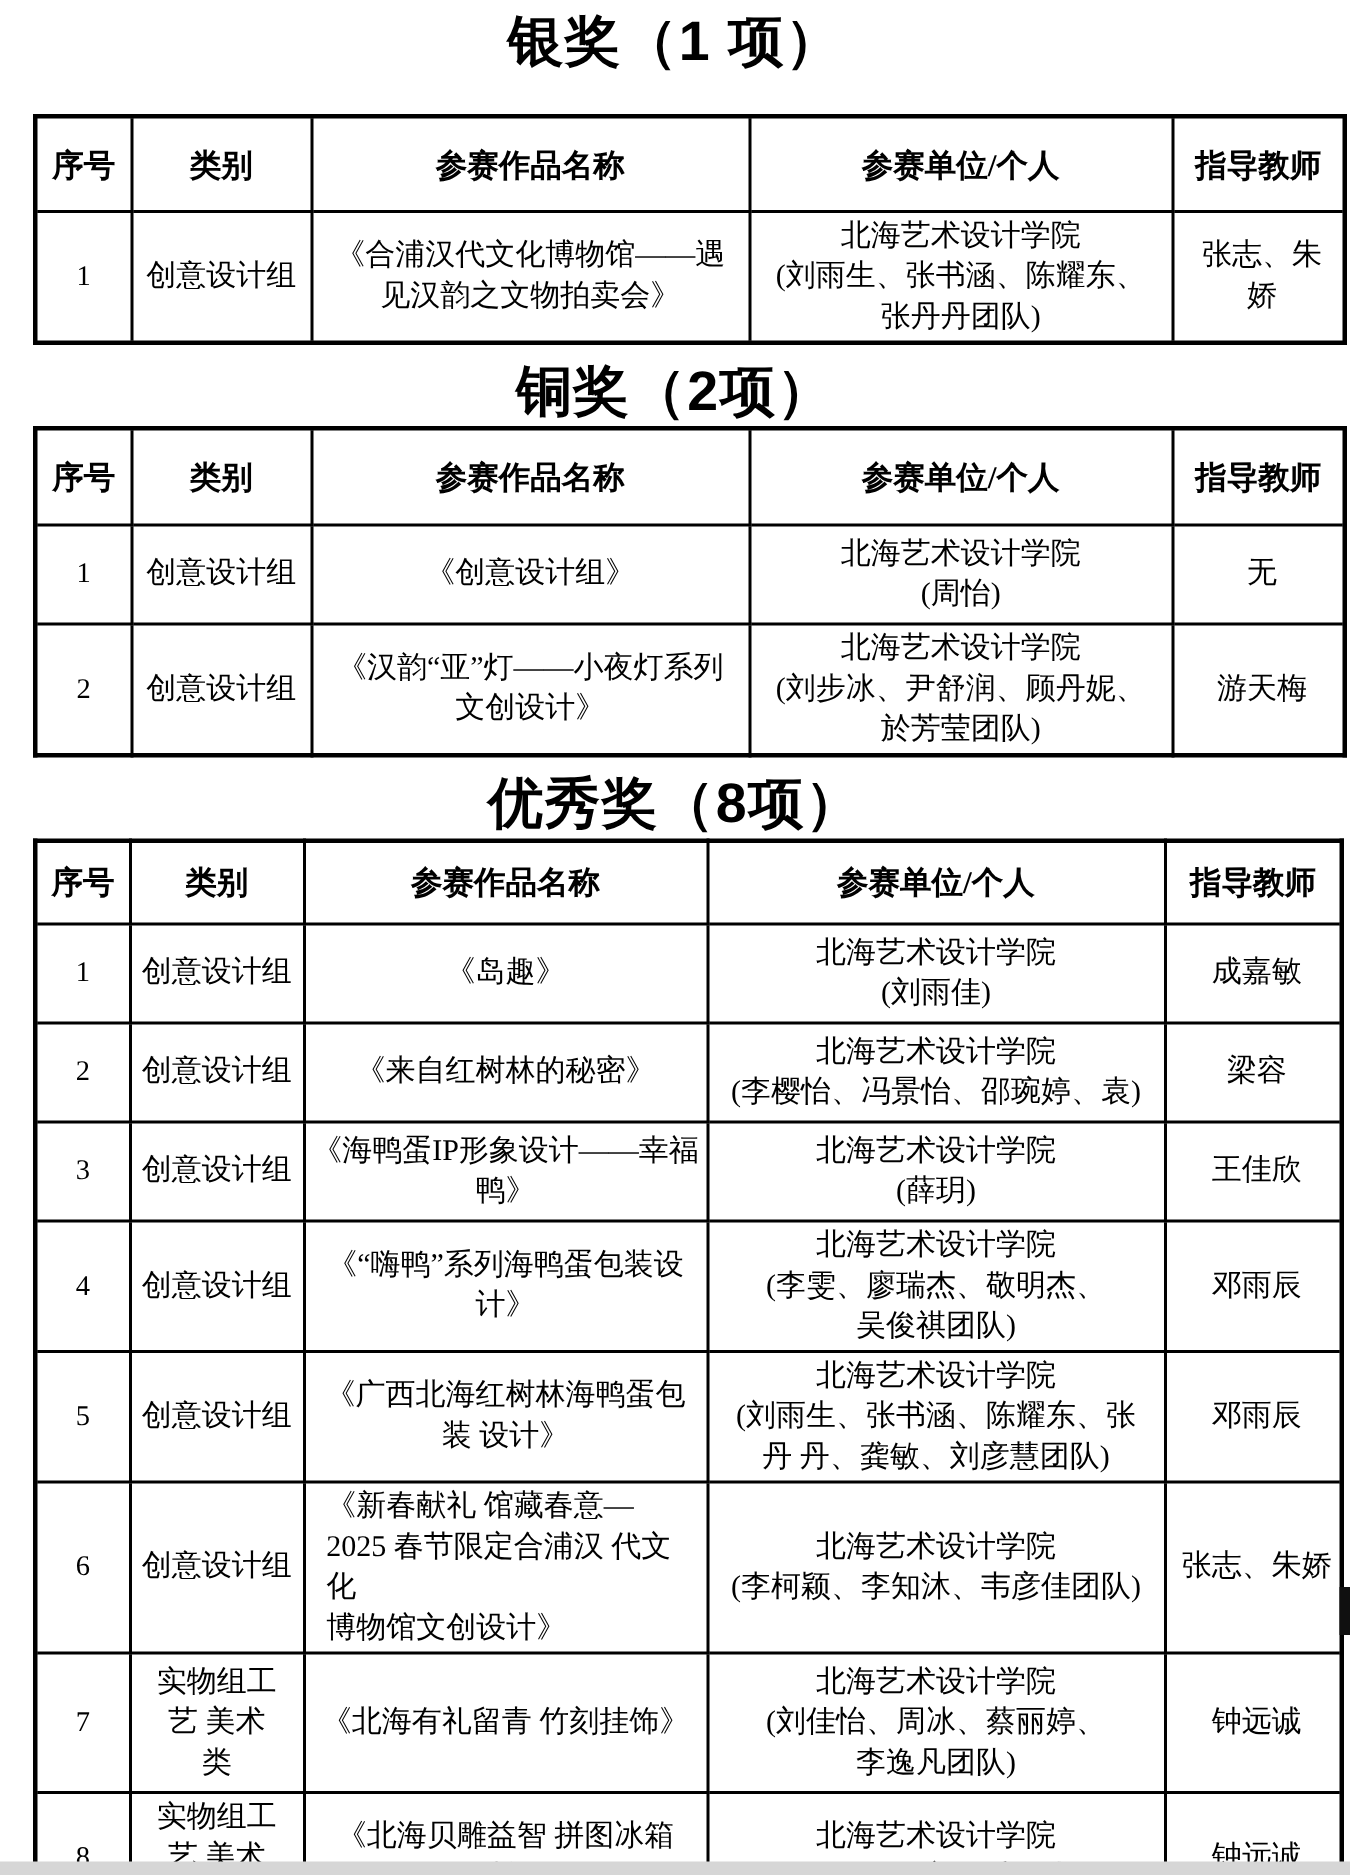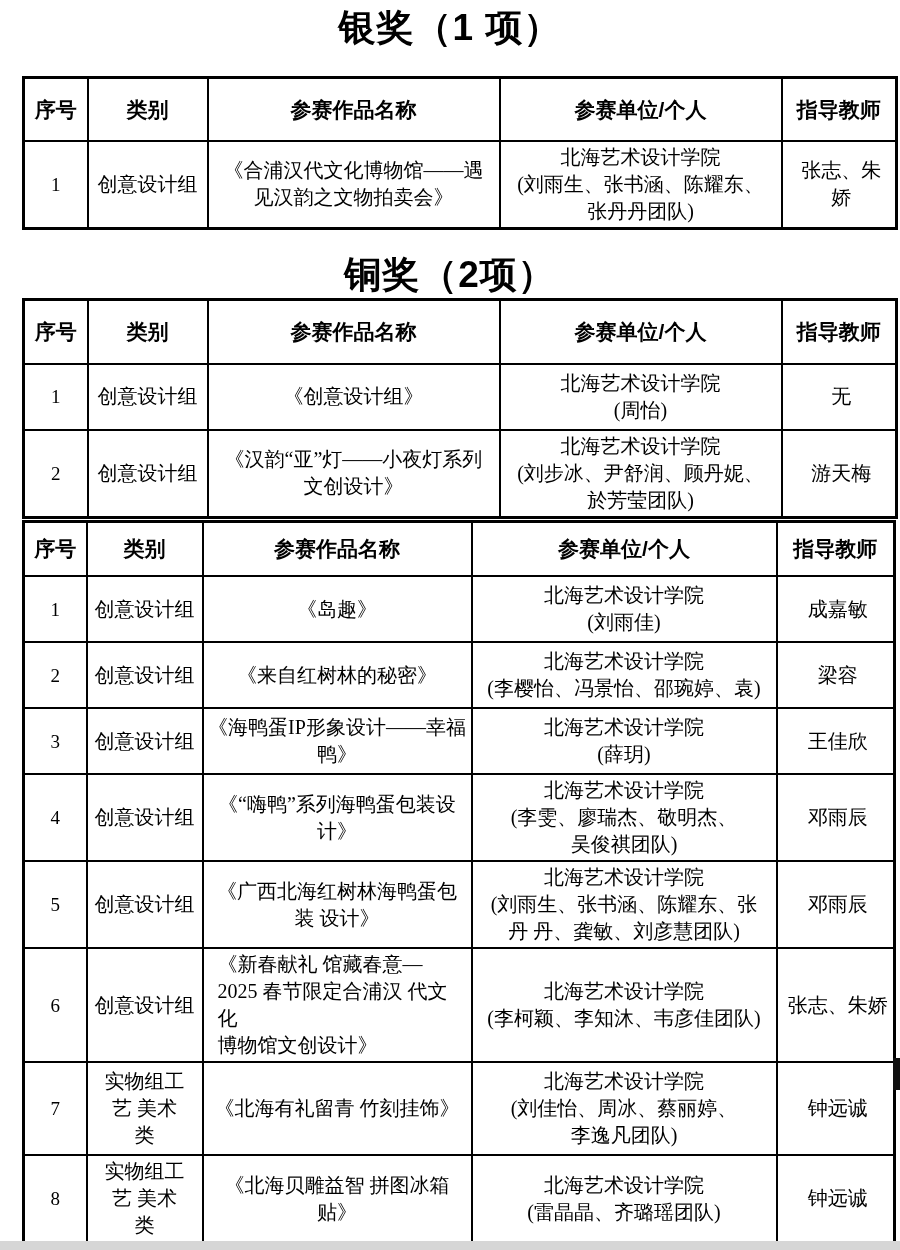--- a/index.html
+++ b/index.html
@@ -9,41 +9,41 @@
     font-family:"Liberation Serif","DejaVu Serif",serif;
   }
   .award-section{position:relative;}
   .award-title{
     margin:0;text-align:center;
     font-family:"Liberation Sans","DejaVu Sans",sans-serif;
     font-weight:700;font-size:37px;line-height:1.2;
     letter-spacing:1px;
   }
   .award-section.s0 .award-title{padding-top:6px;}
-  .award-section.s1 .award-title{padding-top:23px;border-radius:17px;}
+  .award-section.s1 .award-title{padding-top:9px;border-radius:17px;}
   .award-section.s2 .award-title{padding-top:9px;}
 
   table.award-table{
     border-collapse:collapse;table-layout:fixed;
     margin-left:22px;width:873px;
     border:3px solid #000;
   }
   .award-section.s0 table.award-table{margin-top:26px;}
   .award-section.s1 table.award-table{margin-top:1px;}
   .award-section.s2 table.award-table{margin-top:1px;}
   table.award-table.t3{width:871px;}
 
   .award-table th,.award-table td{
     border:2px solid #000;
     vertical-align:middle;
     padding:2px 4px;
     overflow:hidden;
   }
   .award-table th{
-    font-family:Liberation Sans, sans-serif;
+    font-family:Liberation Serif, serif;
     font-weight:700;font-size:21px;text-align:center;
   }
   .award-table td{
     font-size:20px;line-height:27px;text-align:center;
     white-space:pre-line;
   }
   .award-table td.col0{font-size:19px;}
   .award-table td.col4{text-align:center;padding-left:9px;}
   .award-table td.left-work{text-align:left;padding-left:14px;}
 
@@ -135,20 +135,21 @@
             <td class="col3">北海艺术设计学院
 (刘步冰、尹舒润、顾丹妮、
 於芳莹团队)</td>
             <td class="col4">游天梅</td>
           </tr>
         </tbody>
     </table>
   </section>
 
   <section class="award-section s2">
+    <h1 class="award-title">优秀奖（8项）</h1>
     <table class="award-table t3">
       <colgroup>
         <col class="c0">
           <col class="c1">
           <col class="c2">
           <col class="c3">
           <col class="c4">
       </colgroup>
       <thead>
         <tr style="height: 55px;">

